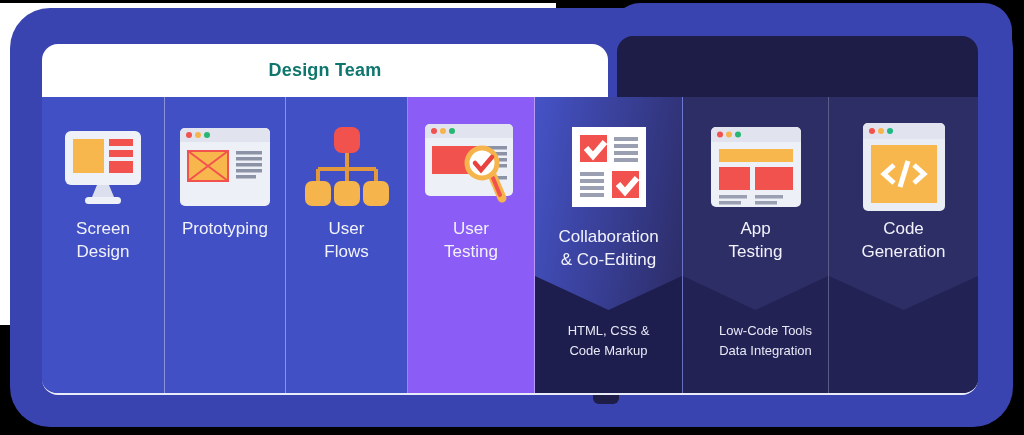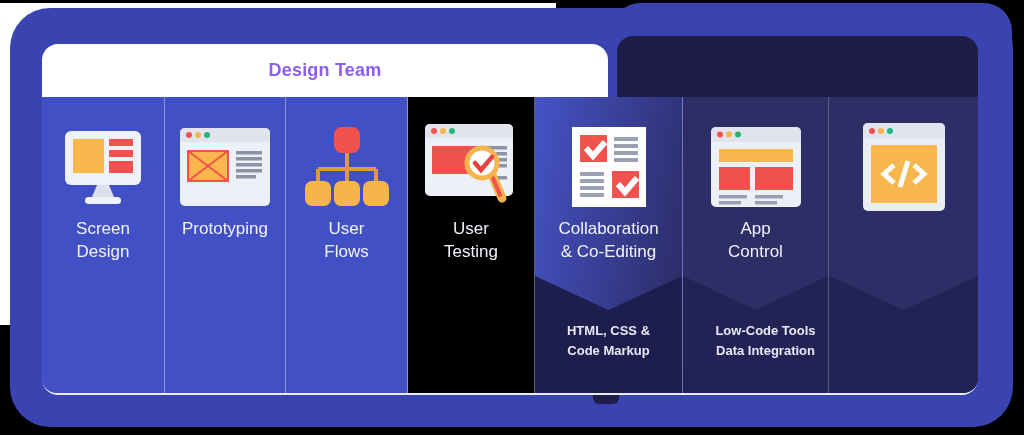--- a/index.html
+++ b/index.html
@@ -33,63 +33,63 @@
   .dev-tab{
     position:absolute;left:607px;top:28px;width:361px;height:61px;
     background:#1d1d47;border-radius:16px 16px 0 0;
   }
   .dev-header{
     position:absolute;left:607px;top:42px;width:361px;height:47px;
     background:#ffffff;
     display:flex;align-items:center;justify-content:center;
   }
   .team-title{
-    font-size:18px;font-weight:bold;color:#8b5cf6;letter-spacing:.2px;
+    font-size:18px;font-weight:bold;color:#0f766e;letter-spacing:.2px;
   }
 
   
   .columns-wrap{
     position:absolute;left:32px;top:89px;width:936px;height:298px;
     display:flex;box-sizing:border-box;
     border-bottom:2px solid #e8ebf8;
     border-radius:0 0 16px 16px;overflow:hidden;
   }
   .col{position:relative;box-sizing:border-box;height:100%;}
   .c1{width:123px;background:#4150c4;border-right:1px solid rgba(255,255,255,.38);}
   .c2{width:122px;background:#4150c4;border-right:1px solid rgba(255,255,255,.38);}
   .c3{width:121px;background:#4150c4;border-right:1px solid rgba(255,255,255,.38);}
-  .c4{width:127px;background:#000000;border-right:1px solid rgba(255,255,255,.38);}
+  .c4{width:127px;background:#8b5cf6;border-right:1px solid rgba(255,255,255,.38);}
   .c5{width:148px;background:linear-gradient(100deg,#4553c7 0%,#2c2c66 92%);border-right:1px solid rgba(255,255,255,.22);}
   .c6{width:146px;background:#2e2e67;border-right:1px solid rgba(255,255,255,.22);}
   .c7{width:149px;background:#2e2e67;}
 
   .icon-box{
     position:absolute;left:0;right:0;top:24px;height:92px;
     display:flex;align-items:center;justify-content:center;
   }
   .col-label{
     position:absolute;left:0;right:0;top:120px;
     display:flex;justify-content:center;text-align:center;
     color:#f1f2fb;font-size:17px;line-height:23px;font-weight:400;
   }
   .c1 .lt{max-width:84px;} .c2 .lt{max-width:60px;} .c3 .lt{max-width:125px;}
-  .c4 .lt{max-width:72px;} .c5 .lt{max-width:116px;} .c6 .lt{max-width:76px;}
+  .c4 .lt{max-width:72px;} .c5 .lt{max-width:116px;margin-top:8px;} .c6 .lt{max-width:76px;}
   .c7 .lt{max-width:96px;}
 
   
   .subpanel{
     position:absolute;left:0;right:0;top:179px;bottom:0;
     clip-path:polygon(0 0, 50% 34px, 100% 0, 100% 100%, 0 100%);
   }
   .c5 .subpanel{background:#1e1e4e;}
   .c6 .subpanel,.c7 .subpanel{background:#222255;}
   .sublabel{
     position:absolute;left:0;right:0;top:224px;
     display:flex;justify-content:center;text-align:center;
-    color:#e7e9f6;font-size:13px;line-height:20px;font-weight:bold;
+    color:#e7e9f6;font-size:13px;line-height:20px;
   }
   .c5 .st{max-width:96px;} .c6 .st{max-width:106px;margin-left:20px;} .c7 .st{max-width:98px;}
 
   .bottom-bump{
     position:absolute;left:583px;top:387px;width:26px;height:9px;
     background:#1d1d47;border-radius:0 0 6px 6px;
   }
 </style>
 </head>
 <body>
@@ -238,21 +238,21 @@
             <rect x="44" y="40" width="38" height="23" fill="#f2524e"></rect>
             <g fill="#9aa0b2">
               <rect x="8" y="68" width="28" height="3.5"></rect>
               <rect x="8" y="74" width="22" height="3.5"></rect>
               <rect x="44" y="68" width="28" height="3.5"></rect>
               <rect x="44" y="74" width="22" height="3.5"></rect>
             </g>
           </svg>
         </div>
         <div class="col-label">
-          <span class="lt">App Control</span>
+          <span class="lt">App Testing</span>
         </div>
         <div class="subpanel"></div>
         <div class="sublabel">
           <span class="st">Low-Code Tools Data Integration</span>
         </div>
       </div>
 
       <div class="col c7">
         <div class="icon-box">
           <svg width="82" height="88" viewBox="0 0 82 88">
@@ -261,18 +261,21 @@
             <rect x="0" y="10" width="82" height="6" fill="#e1e4ef"></rect>
             <circle cx="9" cy="8" r="3" fill="#f2524e"></circle>
             <circle cx="18" cy="8" r="3" fill="#f6b54c"></circle>
             <circle cx="27" cy="8" r="3" fill="#1db884"></circle>
             <rect x="8" y="22" width="66" height="58" fill="#f8b74d"></rect>
             <path d="M31 42 L21 51 L31 60" stroke="#ffffff" stroke-width="5" fill="none"></path>
             <path d="M51 42 L61 51 L51 60" stroke="#ffffff" stroke-width="5" fill="none"></path>
             <path d="M45 38 L37 64" stroke="#ffffff" stroke-width="5" fill="none"></path>
           </svg>
         </div>
+        <div class="col-label">
+          <span class="lt">Code Generation</span>
+        </div>
         <div class="subpanel"></div>
       </div>
 
     </div>
   </div>
 </div>
 
 </body></html>

